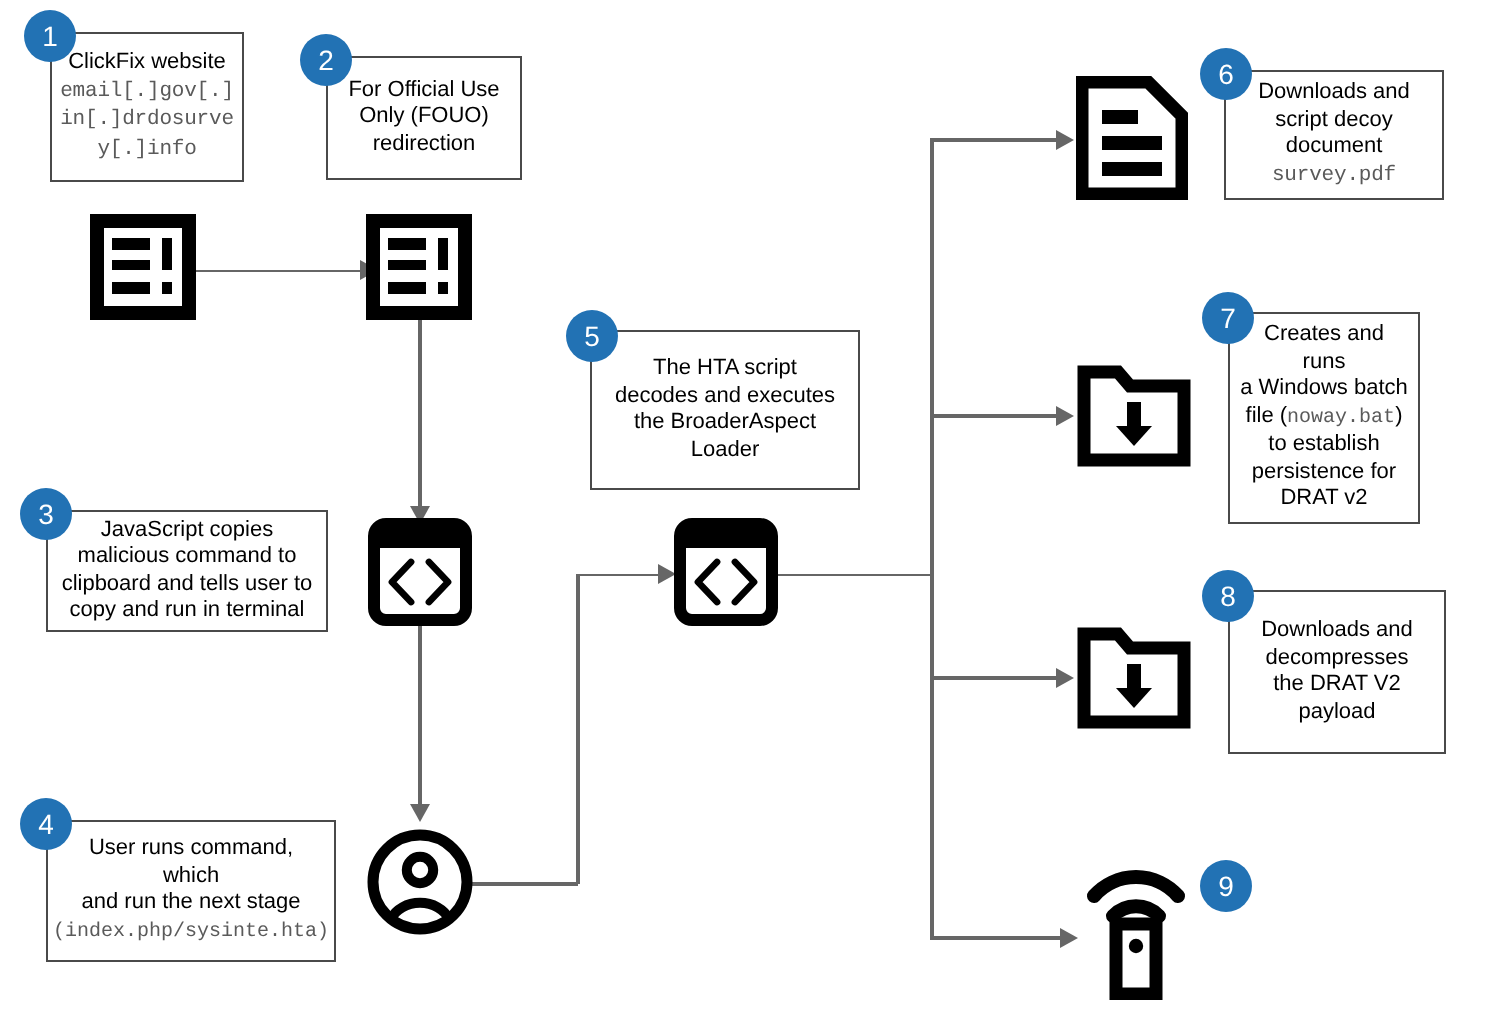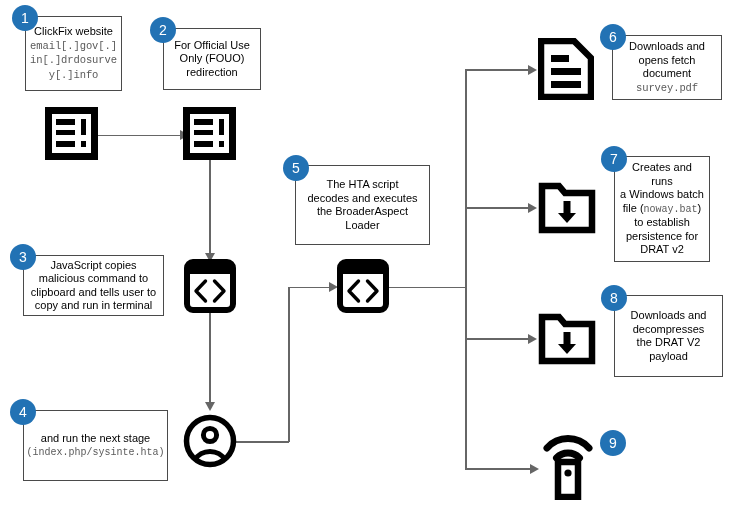--- a/index.html
+++ b/index.html
@@ -234,36 +234,37 @@
 
   <div class="box" id="box3" style="left:23px;top:255px;width:141px;height:61px;">
       <p><span>JavaScript copies</span></p>
       <p><span>malicious command to</span></p>
       <p><span>clipboard and tells user to</span></p>
       <p><span>copy and run in terminal</span></p>
     </div>
   <div class="badge" style="left:10px;top:244px;">3</div>
 
   <div class="box" id="box4" style="left:23px;top:410px;width:145px;height:71px;">
+      <p><span>User runs command, which</span></p>
       <p><span>and run the next stage</span></p>
       <p><span class="mono-inline">(</span><span class="mono-inline">index.php/sysinte.hta</span><span class="mono-inline">)</span></p>
     </div>
   <div class="badge" style="left:10px;top:399px;">4</div>
 
   <div class="box" id="box5" style="left:295px;top:165px;width:135px;height:80px;">
       <p><span>The HTA script</span></p>
       <p><span>decodes and executes</span></p>
       <p><span>the BroaderAspect</span></p>
       <p><span>Loader</span></p>
     </div>
   <div class="badge" style="left:283px;top:155px;">5</div>
 
   <div class="box" id="box6" style="left:612px;top:35px;width:110px;height:65px;">
       <p><span>Downloads and</span></p>
-      <p><span>opens fetch</span></p>
+      <p><span>script decoy</span></p>
       <p><span>document</span></p>
       <p><span class="mono">survey.pdf</span></p>
     </div>
   <div class="badge" style="left:600px;top:24px;">6</div>
 
   <div class="box" id="box7" style="left:614px;top:156px;width:96px;height:106px;">
       <p><span>Creates and runs</span></p>
       <p><span>a Windows batch</span></p>
       <p><span>file (</span><span class="mono-inline">noway.bat</span><span>)</span></p>
       <p><span>to establish</span></p>

